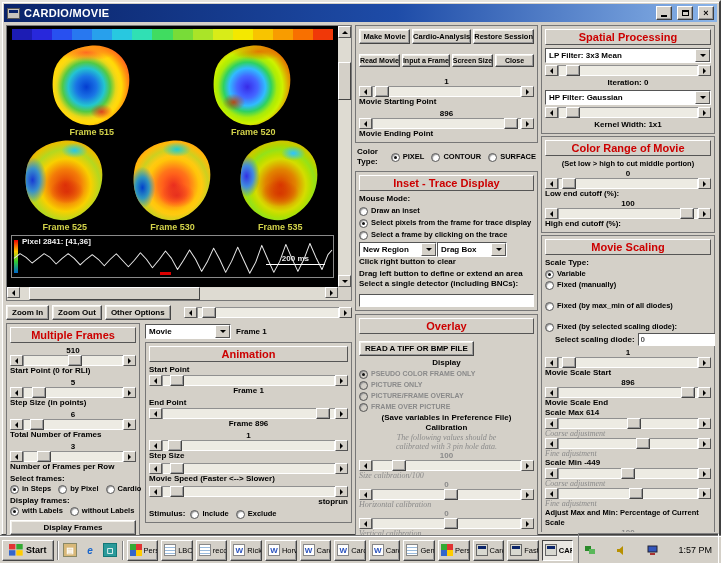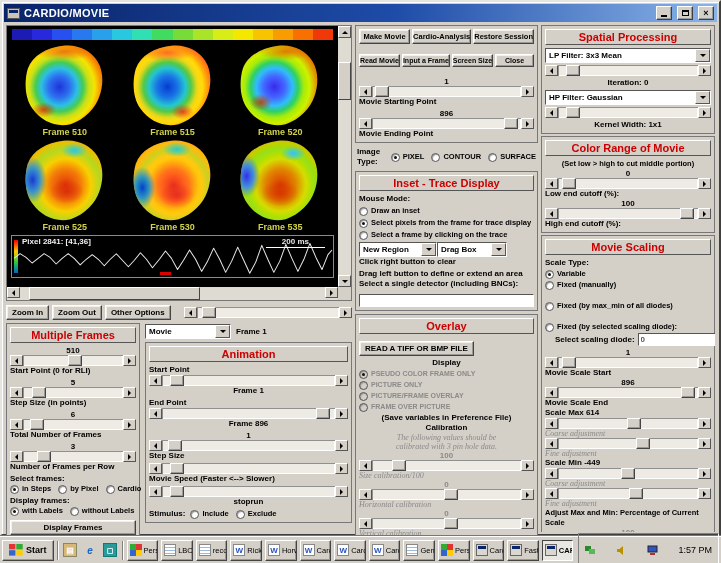--- a/index.html
+++ b/index.html
@@ -27,21 +27,21 @@
   .frow{display:flex;margin-top:1px}
   .fcell{flex:1;text-align:center}
   .blob{width:96px;height:84px;display:block;margin:0 auto}
   .v2{filter:hue-rotate(-9deg)}
   .v3{filter:hue-rotate(10deg) saturate(1.08)}
   .flabel{color:#d2d24a;font-size:9px;font-weight:bold;line-height:10px}
   .wavebox{position:relative;height:43px;margin-top:3px;border:1px solid #8a8a8a;background:#000}
   .wave{position:absolute;inset:0;width:100%;height:100%}
   .cstrip{position:absolute;left:2px;top:4px;bottom:4px;width:4px;background:linear-gradient(#e00,#fc0 35%,#3c3 65%,#06c)}
   .wlabel{position:absolute;top:1px;left:10px;color:#f0f0f0;font-size:8px;font-weight:bold}
-  .wscale{position:absolute;top:1px;right:8px;color:#e8e8e8;font-size:8px;font-weight:bold;border-bottom:1px solid #fff;padding:0 16px 1px 16px}
+  .wscale{position:absolute;top:1px;right:8px;color:#e8e8e8;font-size:8px;font-weight:bold;border-bottom:1px solid #fff;padding:17px 16px 1px 16px}
   .rtick{position:absolute;bottom:2px;left:46%;width:11px;height:3px;background:#d00}
   
   .vscroll{grid-area:1/2;display:flex;flex-direction:column;background:#dedbd2}
   .hscroll{grid-area:2/1;display:flex;background:#dedbd2}
   .corner{grid-area:2/2;background:#d4d0c8}
   .vtrack,.htrack{flex:1;position:relative}
   .vthumb{position:absolute;left:0;right:0;top:10%;height:38px;background:#d4d0c8;border:1px solid;border-color:#fff #444 #444 #fff}
   .hthumb{position:absolute;top:0;bottom:0;left:3%;width:56%;background:#d4d0c8;border:1px solid;border-color:#fff #444 #444 #fff}
   .sa{flex:none;width:13px;height:11px;background:#d4d0c8;border:1px solid;border-color:#fff #555 #555 #fff;display:flex;align-items:center;justify-content:center}
   .vscroll .sa{width:100%;height:12px}
@@ -80,21 +80,21 @@
   .tools{gap:3px;margin:4px 0 3px 0}
   .tools .sl{flex:1;margin-left:10px}
   .bottom{display:flex;gap:5px;align-items:flex-start}
   .mfpanel{width:134px;flex:none}
   .subcol{flex:1}
   .movierow{display:flex;align-items:center;gap:5px;margin:1px 0 3px 0}
   .movierow .dd{width:86px;flex:none}
   .btnrow{display:flex;gap:2px;margin-bottom:10px}
   .btnrow .btn{flex:1;padding:2px 0;font-size:7.5px}
   .btnrow.four .btn{font-size:7px}
-  .stoprun{display:flex;justify-content:center}
+  .stoprun{display:flex;justify-content:flex-end}
   
   .taskbar{position:absolute;left:0;right:0;bottom:0;height:27px;background:#d4d0c8;border-top:1px solid #fff;box-shadow:0 -1px 0 #777;display:flex;align-items:center;gap:3px;padding:0 2px}
   .start{display:flex;align-items:center;gap:3px;font-size:9px;font-weight:bold;height:21px;padding:0 6px;background:#d4d0c8;border:1px solid;border-color:#fff #444 #444 #fff;box-shadow:inset -1px -1px 0 #999}
   .sep{width:2px;height:19px;border-left:1px solid #808080;border-right:1px solid #fff;flex:none}
   .ql{width:17px;height:17px;display:flex;align-items:center;justify-content:center;flex:none}
   .qico{width:14px;height:14px;display:flex;align-items:center;justify-content:center;font-weight:bold;font-size:10px}
   .tb-item{height:21px;flex:1;max-width:47px;min-width:18px;display:flex;align-items:center;gap:2px;padding:0 2px;background:#d4d0c8;border:1px solid;border-color:#fff #444 #444 #fff;box-shadow:inset -1px -1px 0 #999;font-size:7.5px;overflow:hidden;white-space:nowrap}
   .tb-item.active{border-color:#444 #fff #fff #444;box-shadow:none;background:#e9e7e1;font-weight:bold}
   .ti{width:12px;height:12px;flex:none;display:inline-flex;align-items:center;justify-content:center;font-size:8px;font-weight:bold}
   .ti.word{background:#fff;color:#2a52be;border:1px solid #888}
@@ -184,30 +184,20 @@
                 <span style="background: rgb(120, 220, 56);"></span>
                 <span style="background: rgb(170, 228, 40);"></span>
                 <span style="background: rgb(216, 236, 24);"></span>
                 <span style="background: rgb(244, 232, 0);"></span>
                 <span style="background: rgb(248, 196, 0);"></span>
                 <span style="background: rgb(248, 156, 0);"></span>
                 <span style="background: rgb(248, 112, 0);"></span>
                 <span style="background: rgb(240, 56, 8);"></span>
               </div>
           <div class="frow">
-            <div class="fcell">
-              <svg class="blob" viewBox="0 0 100 88">
-                    <use href="#blobp" fill="url(#ga)"></use>
-                    <g clip-path="url(#blobc)">
-                      <ellipse cx="50" cy="9" rx="32" ry="9" fill="url(#gor)"></ellipse>
-                      <ellipse cx="28" cy="70" rx="13" ry="8" fill="url(#grd)"></ellipse>
-                    </g>
-                  </svg>
-              <div class="flabel">Frame 510</div>
-            </div>
             <div class="fcell">
               <svg class="blob v2" viewBox="0 0 100 88">
                     <use href="#blobp" fill="url(#ga)"></use>
                     <g clip-path="url(#blobc)">
                       <ellipse cx="44" cy="10" rx="30" ry="9" fill="url(#gor)"></ellipse>
                       <ellipse cx="60" cy="72" rx="12" ry="8" fill="url(#grd)"></ellipse>
                     </g>
                   </svg>
               <div class="flabel">Frame 515</div>
             </div>
@@ -465,21 +455,21 @@
               <span class="sa l"></span>
               <span class="st">
                 <span class="sth" style="left:calc((100% - 14px)*0.98)"></span>
               </span>
               <span class="sa r"></span>
             </div>
         <div class="lb">Movie Ending Point</div>
       </div>
 
       <div class="row" style="padding:1px 2px">
-        <span class="lb" style="margin-right:5px">Image Type:</span>
+        <span class="lb" style="margin-right:5px">Color Type:</span>
         <label class="rad">
               <span class="rd on"></span>
               <span class="rl">PIXEL</span>
             </label>
         <label class="rad">
               <span class="rd"></span>
               <span class="rl">CONTOUR</span>
             </label>
         <label class="rad" style="margin-right:0">
               <span class="rd"></span>

